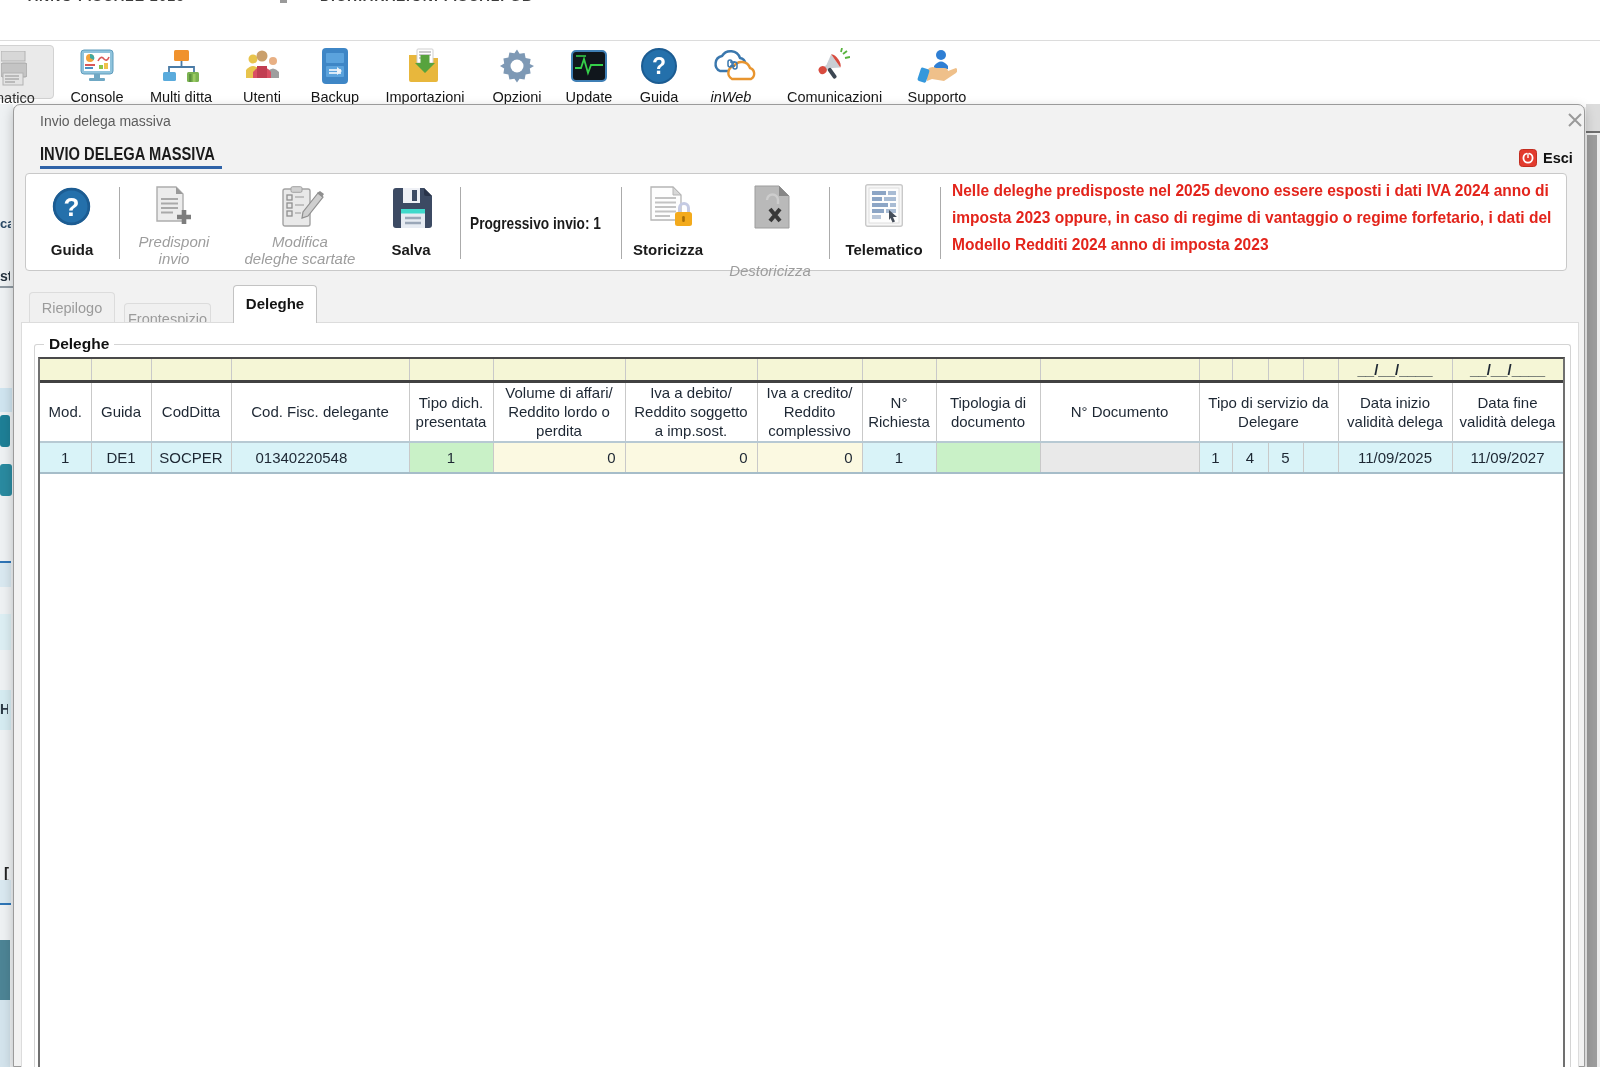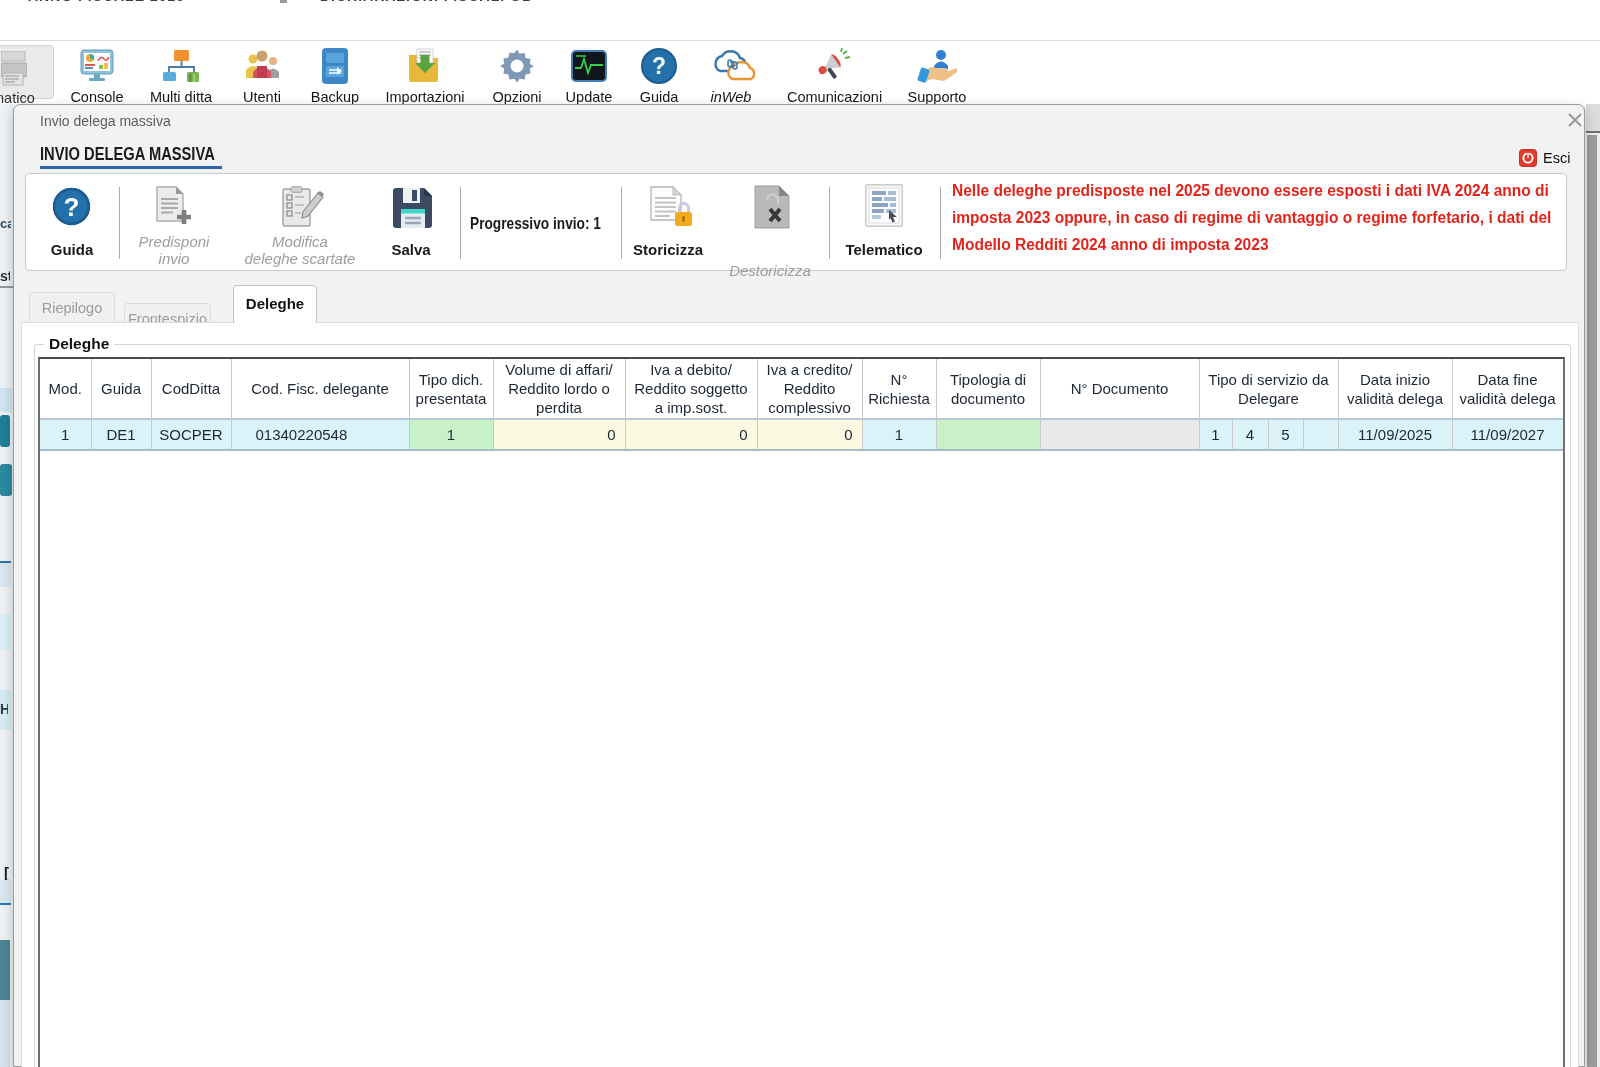--- a/index.html
+++ b/index.html
@@ -15,21 +15,21 @@
   .tool .tlbl { font-size:14.5px; color:#161616; margin-top:3px; white-space:nowrap; }
   #maticobtn { left:-26px; top:45px; width:80px; height:54px; background:#eaeaea; border:1px solid #d2d2d2; border-radius:4px; }
   #maticolbl { left:-8px; top:90px; font-size:14.5px; color:#2e2e2e; }
   
   #dialog { left:13px; top:104px; width:1572px; height:963px; background:#f2f2f2; border:1px solid #9b9b9b; border-radius:7px 7px 0 0; box-shadow:0 4px 12px rgba(0,0,0,0.22); }
   #dlgtitle { left:26px; top:8px; font-size:14px; color:#5d5d5d; }
   #dlgx { left:1552px; top:6px; width:18px; height:18px; }
   #heading { left:26px; top:39px; font-size:17.5px; font-weight:bold; color:#1b1b1b; transform:scaleX(0.84); transform-origin:left top; white-space:nowrap; }
   #underline { left:26px; top:61px; width:182px; height:2.5px; background:#2f63a8; }
   #esci { left:1505px; top:44px; height:20px; }
-  #esci span { font-size:14.5px; font-weight:400; color:#111; vertical-align:top; margin-left:6px; line-height:19px; display:inline-block; }
+  #esci span { font-size:14.5px; font-weight:700; color:#111; vertical-align:top; margin-left:6px; line-height:19px; display:inline-block; }
   
   #panel { left:11px; top:68px; width:1542px; height:98px; background:#fff; border:1px solid #c9c9c9; border-radius:4px; }
   .sep { position:absolute; top:13px; width:1px; height:72px; background:#ababab; }
   .plbl { position:absolute; font-size:15px; text-align:center; white-space:nowrap; }
   .plbl.on { color:#1a1a1a; font-weight:bold; }
   .plbl.off { color:#9d9d9d;font-style:italic; }
   
   .tab { position:absolute; border:1px solid #dcdcdc; border-bottom:none; border-radius:4px 4px 0 0; background:#f0f0f0; color:#9b9b9b; font-size:14.5px; text-align:center; }
   #tab3 { background:#fff; border-color:#c3c3c3; color:#141414; font-weight:600; font-size:15px; }
   #tabpage { left:7px; top:217px; width:1558px; height:746px; background:#fff; border:1px solid #dcdcdc; border-bottom:none; }
@@ -347,20 +347,39 @@
           <col style="width:104px">
           <col style="width:159px">
       <col style="width:33px">
           <col style="width:36px">
           <col style="width:35px">
           <col style="width:35px">
       <col style="width:114px">
           <col style="width:111px">
     </colgroup>
     <tbody>
+          <tr class="yrow">
+      <td></td>
+            <td></td>
+            <td></td>
+            <td></td>
+            <td></td>
+            <td></td>
+            <td></td>
+            <td></td>
+            <td></td>
+            <td></td>
+            <td></td>
+      <td></td>
+            <td></td>
+            <td></td>
+            <td></td>
+      <td class="mask">__/__/____</td>
+            <td class="mask">__/__/____</td>
+    </tr>
     <tr class="hrow">
       <td>Mod.</td>
             <td>Guida</td>
             <td>CodDitta</td>
             <td>Cod. Fisc. delegante</td>
       <td>Tipo dich.<br>presentata</td>
       <td>Volume di affari/<br>Reddito lordo o<br>perdita</td>
       <td>Iva a debito/<br>Reddito soggetto<br>a imp.sost.</td>
       <td>Iva a credito/<br>Reddito<br>complessivo</td>
       <td>N°<br>Richiesta</td>

